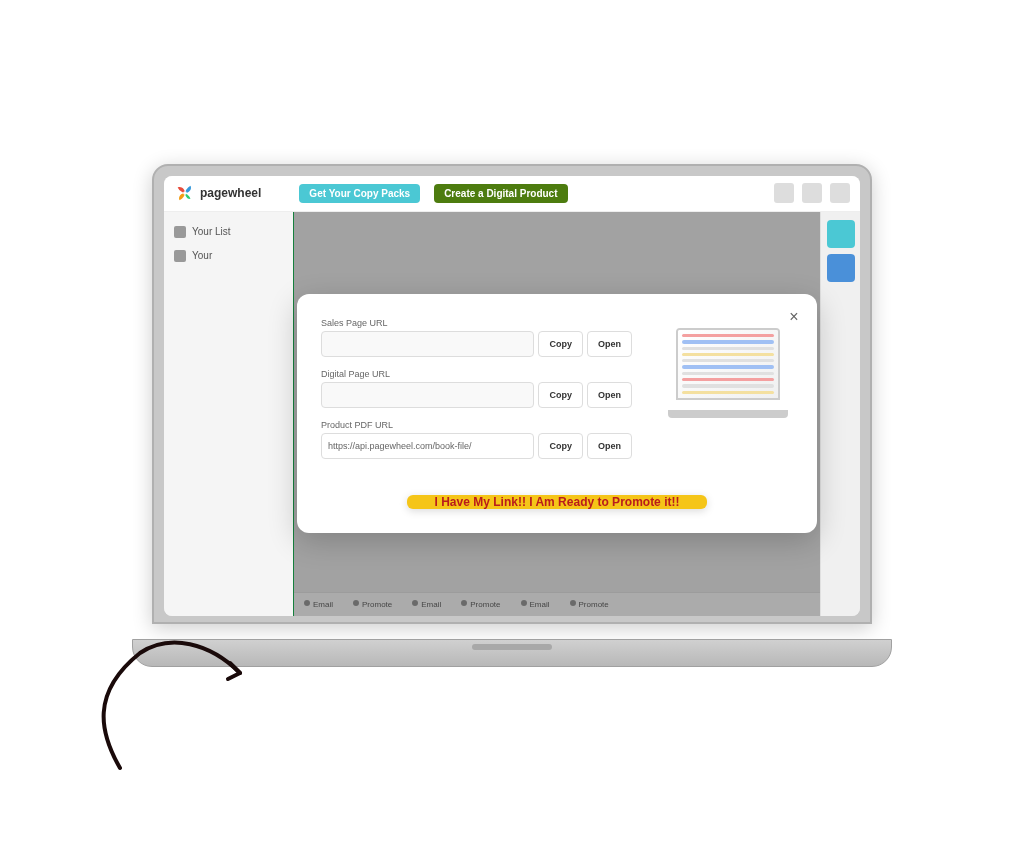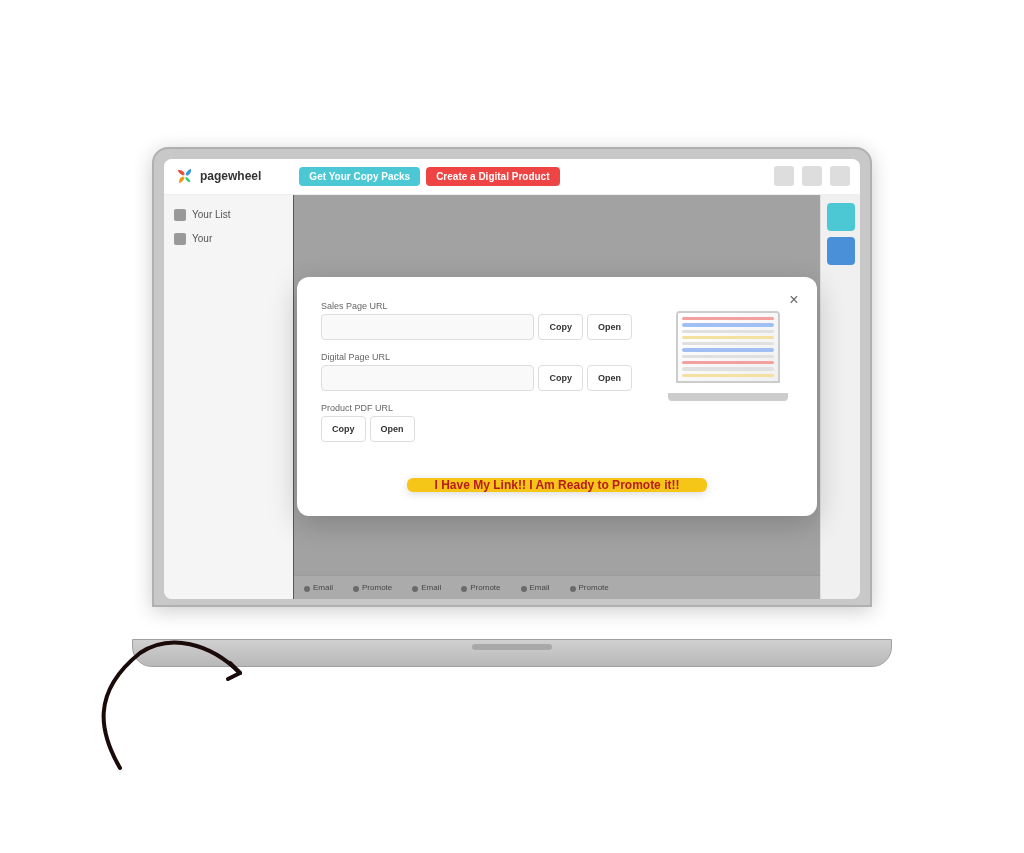--- a/index.html
+++ b/index.html
@@ -26,21 +26,21 @@
     
     .laptop-outer {
       position: relative;
       width: 720px;
       height: 520px;
       margin-top: -40px;
     }
 
     .laptop-screen-bezel {
       position: absolute;
-      top: 0; left: 0; right: 0;
+      top: 17px; left: 0; right: 0;
       height: 460px;
       background: #c8c8c8;
       border-radius: 16px 16px 0 0;
       border: 2px solid #b0b0b0;
       padding: 10px 10px 6px 10px;
       box-shadow: 0 4px 20px rgba(0,0,0,0.2);
     }
 
     .laptop-screen {
       width: 100%;
@@ -92,21 +92,21 @@
     }
 
     .logo-text {
       font-size: 12px;
       font-weight: 700;
       color: #333;
     }
 
     .nav-buttons {
       display: flex;
-      gap: 6px;
+      gap: 14px;
       margin-left: 30px;
     }
 
     .nav-btn {
       padding: 4px 10px;
       border-radius: 4px;
       font-size: 10px;
       font-weight: 600;
       border: none;
       cursor: pointer;
@@ -114,21 +114,21 @@
       align-items: center;
       gap: 4px;
     }
 
     .nav-btn-blue {
       background: #4bc8d4;
       color: #fff;
     }
 
     .nav-btn-orange {
-      background: #ef4444;
+      background: #4d7c0f;
       color: #fff;
     }
 
     .app-bar-right {
       margin-left: auto;
       display: flex;
       align-items: center;
       gap: 8px;
     }
 
@@ -389,21 +389,21 @@
       display: flex;
       align-items: center;
       padding: 0 10px;
       gap: 20px;
     }
 
     .bottom-item {
       font-size: 8px;
       color: #666;
       display: flex;
-      align-items: flex-end;
+      align-items: flex-start;
       gap: 3px;
     }
 
     .bottom-dot {
       width: 6px; height: 6px;
       border-radius: 50%;
       background: #999;
     }
 
     
@@ -506,20 +506,21 @@
                       <div class="url-input-row">
                         <input class="url-input" type="text" style="">
                         <button class="copy-btn">Copy</button>
                         <button class="open-btn">Open</button>
                       </div>
                     </div>
 
                     <div class="url-row">
                       <div class="url-label">Product PDF URL</div>
                       <div class="url-input-row">
+                        <input class="url-input filled" type="text" value="https://api.pagewheel.com/book-file/" style="">
                         <button class="copy-btn">Copy</button>
                         <button class="open-btn">Open</button>
                       </div>
                     </div>
 
                   </div>
 
                   <div class="modal-right">
                     <div class="preview-laptop">
                       <div class="preview-screen">

